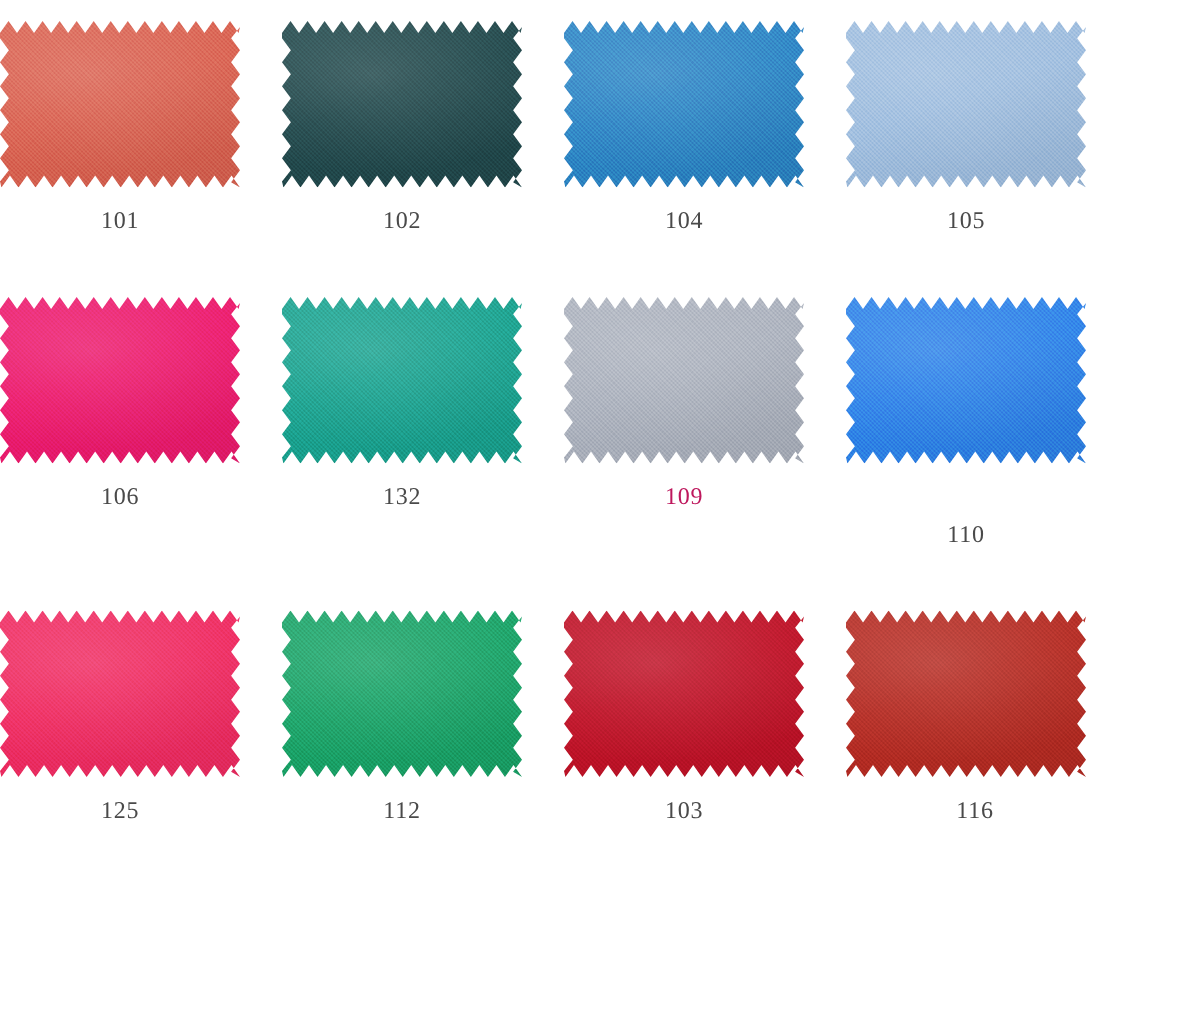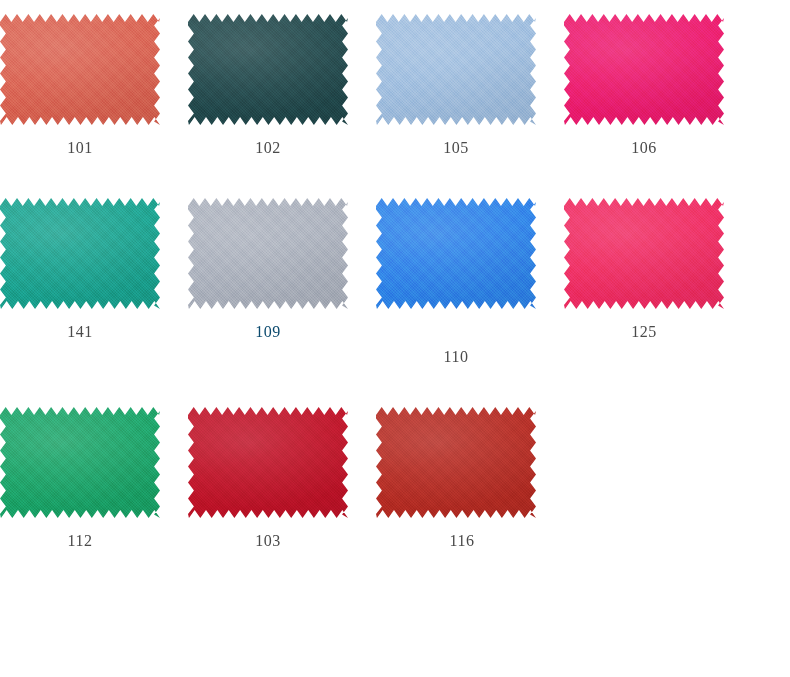--- a/index.html
+++ b/index.html
@@ -136,20 +136,29 @@
       <div class="chip-wrap">
         <div class="chip" style="background: rgb(33, 71, 74);">
           <div class="chip-texture"></div>
           <div class="chip-sheen"></div>
         </div>
       </div>
       <div class="swatch-label" style="color: rgb(74, 74, 74); text-align: center;">102</div>
     </div>
     <div class="swatch-cell">
       <div class="chip-wrap">
+        <div class="chip" style="background: rgb(43, 130, 196);">
+          <div class="chip-texture"></div>
+          <div class="chip-sheen"></div>
+        </div>
+      </div>
+      <div class="swatch-label" style="color: rgb(74, 74, 74);">104</div>
+    </div>
+    <div class="swatch-cell">
+      <div class="chip-wrap">
         <div class="chip" style="background: rgb(157, 188, 222);">
           <div class="chip-texture"></div>
           <div class="chip-sheen"></div>
         </div>
       </div>
       <div class="swatch-label" style="color: rgb(74, 74, 74);">105</div>
     </div>
     <div class="swatch-cell">
       <div class="chip-wrap">
         <div class="chip" style="background: rgb(236, 26, 107);">
@@ -159,30 +168,30 @@
       </div>
       <div class="swatch-label" style="color: rgb(74, 74, 74);">106</div>
     </div>
     <div class="swatch-cell">
       <div class="chip-wrap">
         <div class="chip" style="background: rgb(25, 160, 140);">
           <div class="chip-texture"></div>
           <div class="chip-sheen"></div>
         </div>
       </div>
-      <div class="swatch-label" style="color: rgb(74, 74, 74);">141</div>
+      <div class="swatch-label" style="color: rgb(74, 74, 74);">132</div>
     </div>
     <div class="swatch-cell">
       <div class="chip-wrap">
         <div class="chip" style="background: rgb(170, 176, 188);">
           <div class="chip-texture"></div>
           <div class="chip-sheen"></div>
         </div>
       </div>
-      <div class="swatch-label" style="color: #0c4a6e; text-align: right;">109</div>
+      <div class="swatch-label" style="color: #be185d; text-align: right;">109</div>
     </div>
     <div class="swatch-cell">
       <div class="chip-wrap">
         <div class="chip" style="background: rgb(45, 128, 232);">
           <div class="chip-texture"></div>
           <div class="chip-sheen"></div>
         </div>
       </div>
       <div class="swatch-label" style="color: rgb(74, 74, 74); margin-top: 40px;">110</div>
     </div>

